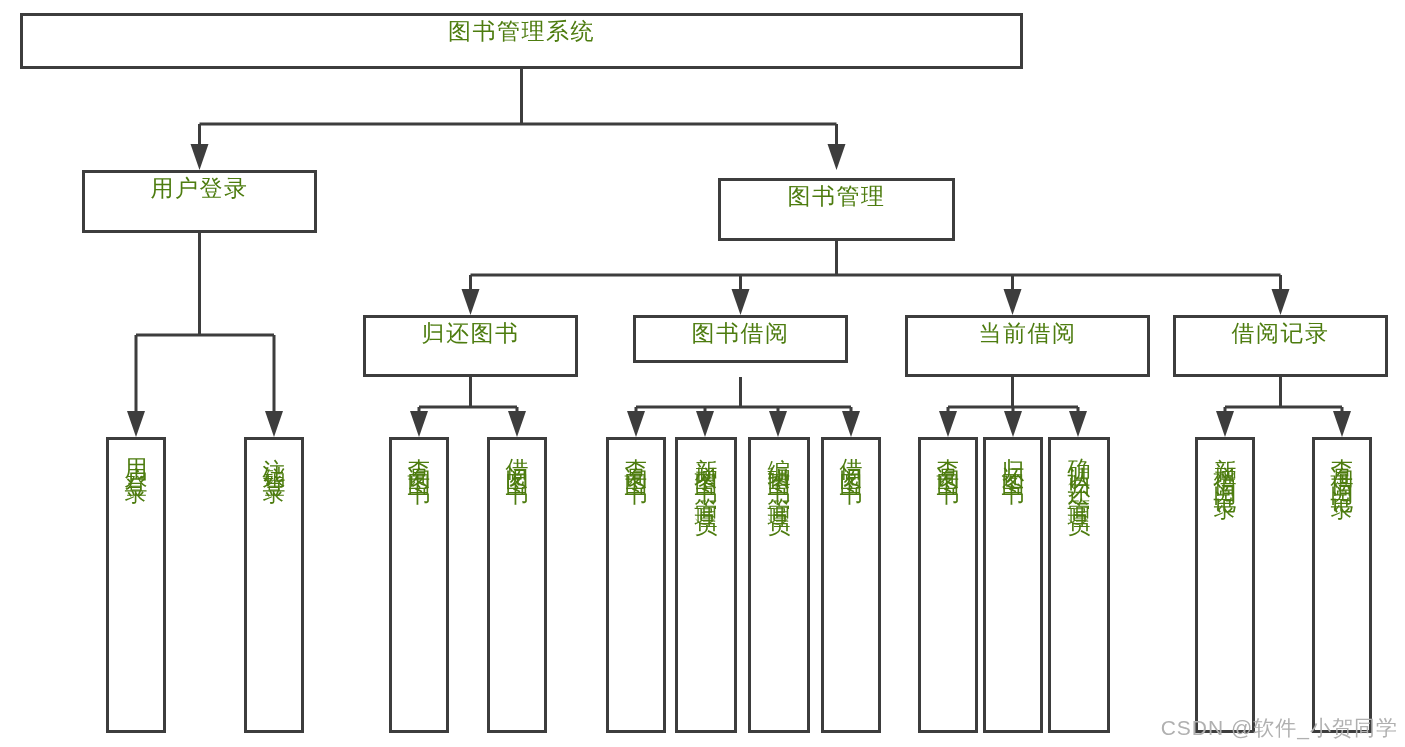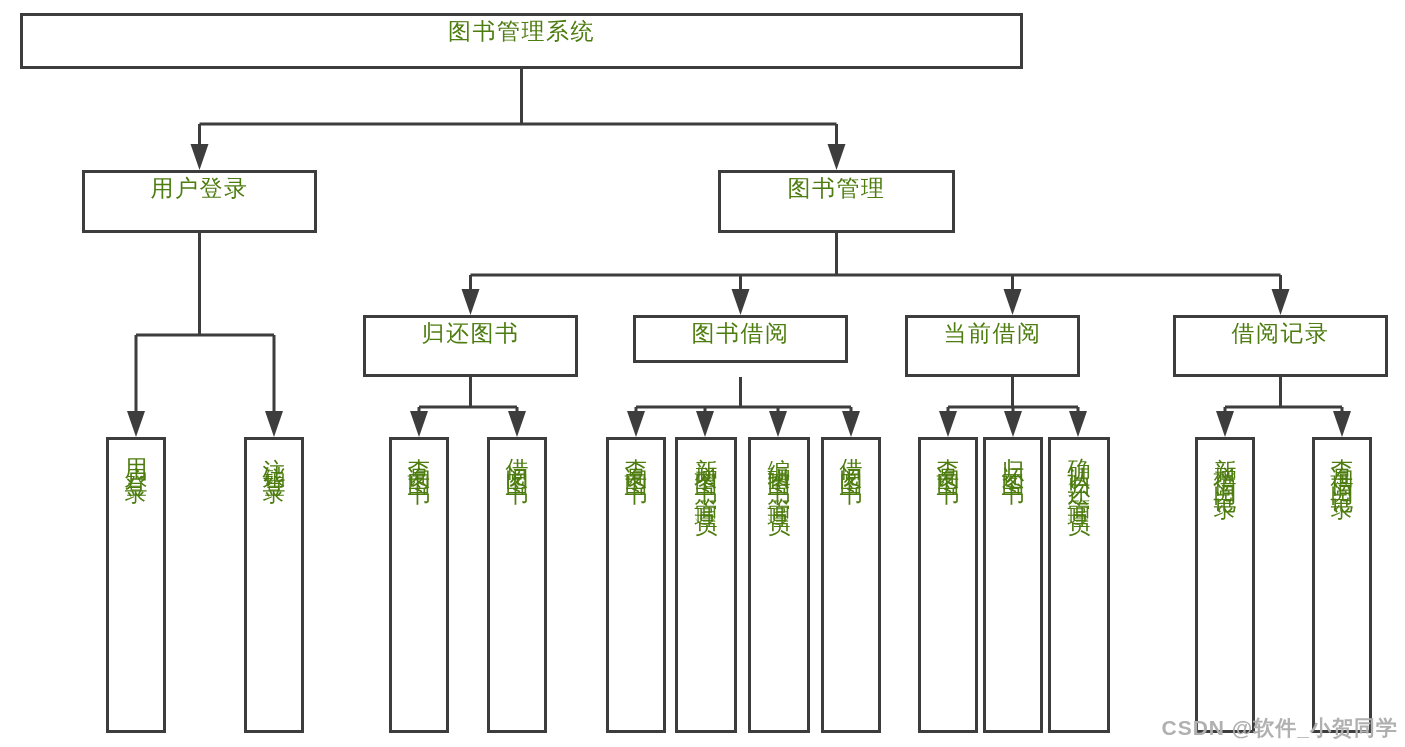--- a/index.html
+++ b/index.html
@@ -38,21 +38,20 @@
     white-space:nowrap;
   }
   .watermark {
     position:absolute;
     right:7px; bottom:5px;
     font-size:21px;
     color:#b0b0b0;
     letter-spacing:1px;
     z-index:5;
     white-space:nowrap;
-    font-weight:bold;
   }
 </style>
 </head>
 <body>
 
 <svg id="connectors" width="1405" height="747" viewBox="0 0 1405 747">
     <path d="M521.5 69 V124 M199.5 124 H836.5 M199.5 124 V150 M836.5 124 V150 M199.5 233 V335 M136 335 H274 M136 335 V417 M274 335 V417 M836.5 233 V275 M470.5 275 H1280.5 M470.5 275 V295 M740.5 275 V295 M1012.5 275 V295 M1280.5 275 V295 M470.5 377 V407 M419 407 H517 M419 407 V417 M517 407 V417 M740.5 377 V407 M636 407 H851 M636 407 V417 M705 407 V417 M778 407 V417 M851 407 V417 M1012.5 377 V407 M948 407 H1078 M948 407 V417 M1013 407 V417 M1078 407 V417 M1280.5 377 V407 M1225 407 H1342 M1225 407 V417 M1342 407 V417 " stroke="#3d3d3d" stroke-width="3" fill="none"></path>
     <polygon points="190.5,144 208.5,144 199.5,170" fill="#3d3d3d"></polygon>
     <polygon points="827.5,144 845.5,144 836.5,170" fill="#3d3d3d"></polygon>
     <polygon points="127,411 145,411 136,437" fill="#3d3d3d"></polygon>
@@ -74,31 +73,31 @@
     <polygon points="1333,411 1351,411 1342,437" fill="#3d3d3d"></polygon>
   </svg>
 
 <div class="box h" style="left:20px;top:13px;width:1003px;height:56px">
   <span>图书管理系统</span>
 </div>
 
 <div class="box h" style="left:82px;top:170px;width:235px;height:63px">
   <span>用户登录</span>
 </div>
-<div class="box h" style="left:718px;top:170px;width:237px;height:63px">
+<div class="box h" style="left:718px;top:178px;width:237px;height:63px">
   <span>图书管理</span>
 </div>
 
 <div class="box h" style="left:363px;top:315px;width:215px;height:62px">
   <span>归还图书</span>
 </div>
 <div class="box h" style="left:633px;top:315px;width:215px;height:48px">
   <span>图书借阅</span>
 </div>
-<div class="box h" style="left:905px;top:315px;width:175px;height:62px">
+<div class="box h" style="left:905px;top:315px;width:245px;height:62px">
   <span>当前借阅</span>
 </div>
 <div class="box h" style="left:1173px;top:315px;width:215px;height:62px">
   <span>借阅记录</span>
 </div>
 
 <div class="box v" style="left:106px;top:437px;width:60px;height:296px">
   <span>用户登录</span>
 </div>
 <div class="box v" style="left:244px;top:437px;width:60px;height:296px">

